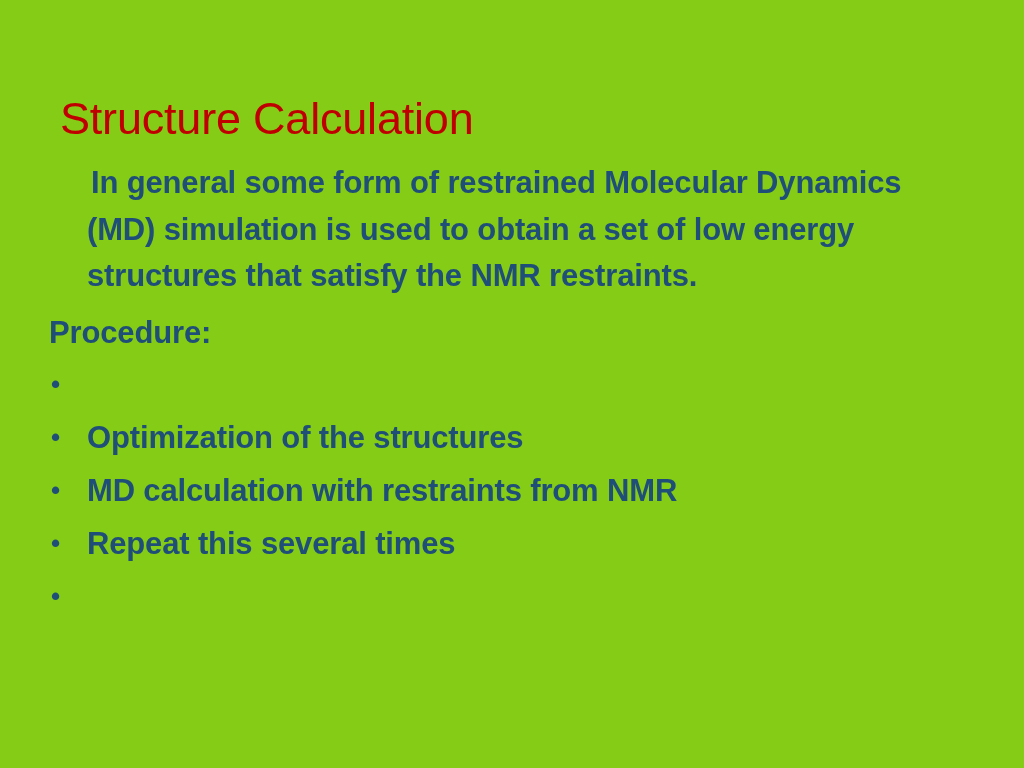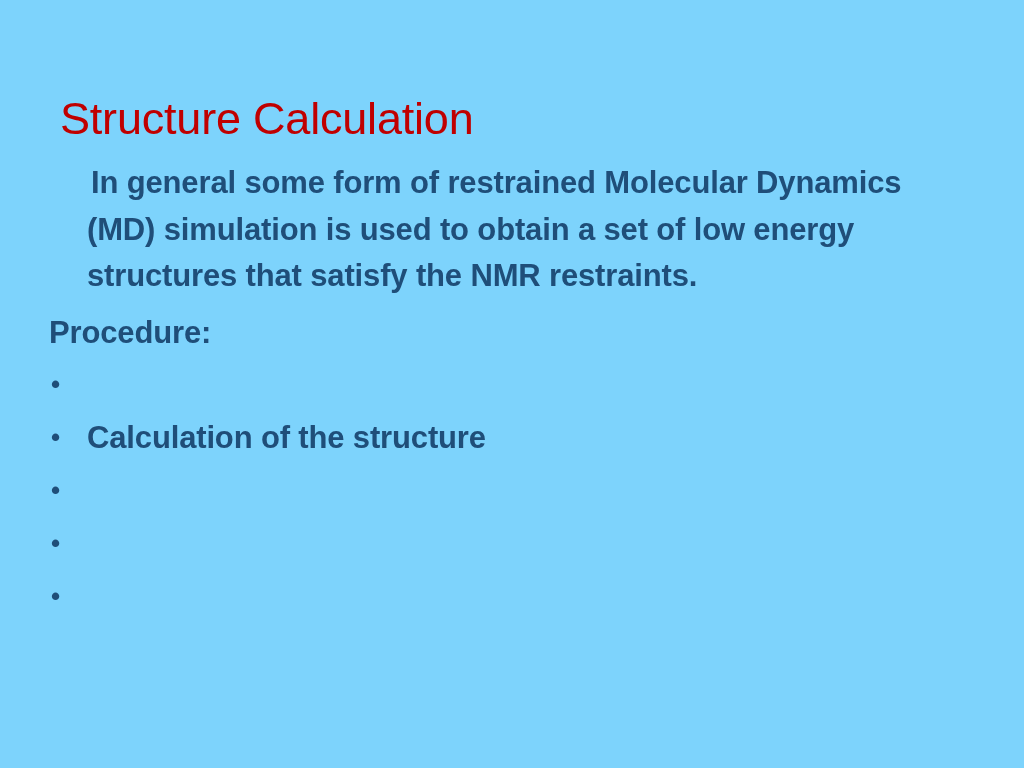--- a/index.html
+++ b/index.html
@@ -12,21 +12,21 @@
     height: 768px;
     background: #ffffff;
     font-family: "Liberation Sans", sans-serif;
     overflow: hidden;
   }
 
   .slide {
     position: relative;
     width: 1024px;
     height: 768px;
-    background: #7dd3fc;
+    background: #84cc16;
     box-sizing: border-box;
   }
 
   
   .slide-title {
     position: absolute;
     left: 60px;
     top: 62px;
     width: 904px;
     font-family: "Liberation Sans", sans-serif;
@@ -116,29 +116,31 @@
     <p class="procedure-label">Procedure:</p>
 
     <ul class="bullet-list">
 
       <li class="bullet-item">
         <span class="bullet-marker">•</span>
       </li>
 
       <li class="bullet-item">
         <span class="bullet-marker">•</span>
-        <span class="bullet-text">Calculation of the structure</span>
+        <span class="bullet-text">Optimization of the structures</span>
       </li>
 
       <li class="bullet-item">
         <span class="bullet-marker">•</span>
+        <span class="bullet-text">MD calculation with restraints from NMR</span>
       </li>
 
       <li class="bullet-item">
         <span class="bullet-marker">•</span>
+        <span class="bullet-text">Repeat this several times</span>
       </li>
 
       <li class="bullet-item">
         <span class="bullet-marker">•</span>
       </li>
 
     </ul>
   </div>
 </div>
 

